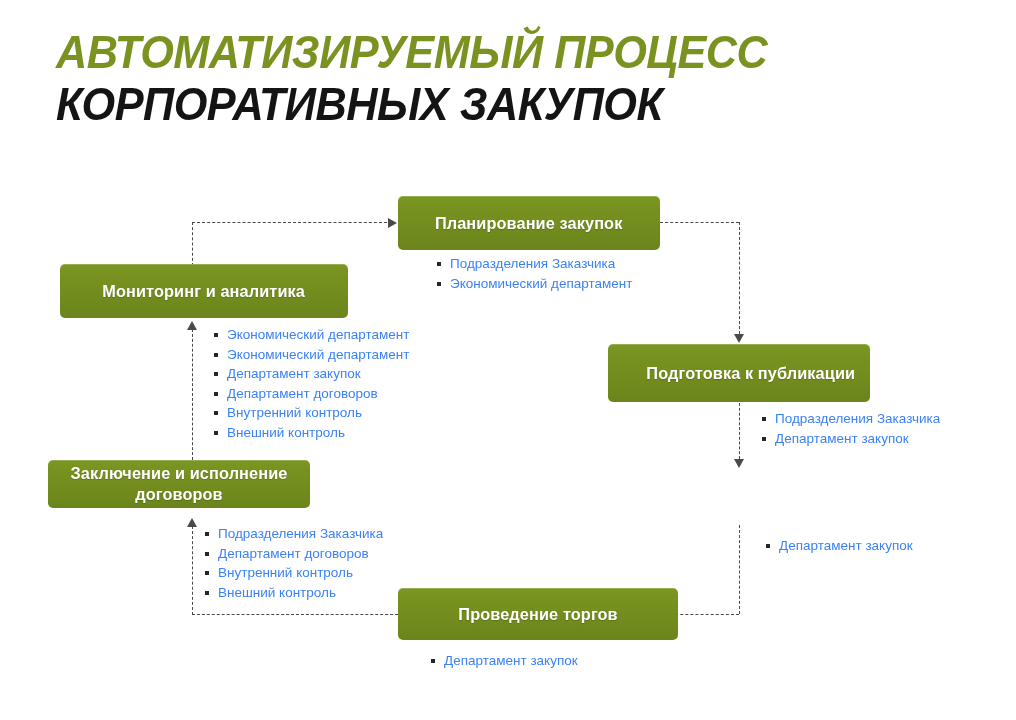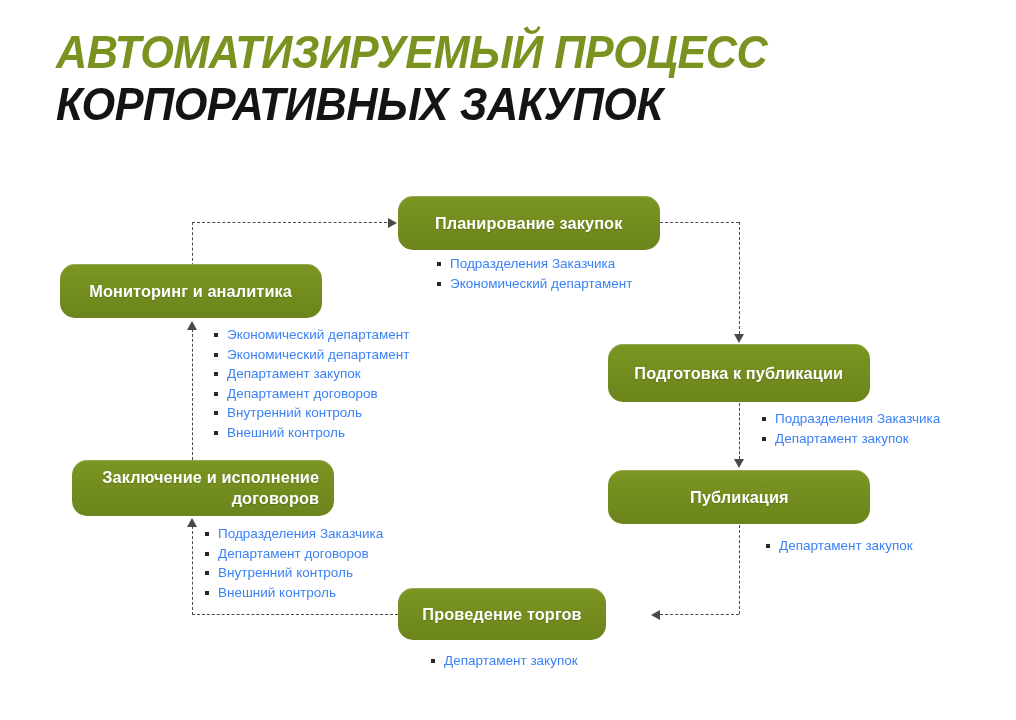--- a/index.html
+++ b/index.html
@@ -35,21 +35,21 @@
     transform: scaleX(0.94);
     transform-origin: left center;
     white-space: nowrap;
   }
   .title-line.green { color: #7a9320; }
   .title-line.dark  { color: #141414; }
 
   
   .node {
     position: absolute;
-    border-radius: 15px;
+    border-radius: 5px;
     background: linear-gradient(180deg, #7c9623 0%, #748e1f 42%, #6b851c 100%);
     box-shadow: inset 0 1px 0 rgba(255,255,255,0.22);
     color: #ffffff;
     display: flex;
     align-items: center;
     justify-content: center;
     text-align: center;
     box-sizing: border-box;
     padding: 4px 10px;
   }
@@ -57,25 +57,25 @@
     font-weight: bold;
     font-size: 17px;
     line-height: 21px;
     letter-spacing: 0.1px;
     text-shadow: 0 1px 1px rgba(0,0,0,0.18);
     transform: scaleX(0.96);
   }
 
   
   #node-planning    { left: 398px; top: 196px; width: 262px; height: 54px; }
-  #node-monitoring  { left: 60px;  top: 264px; width: 262px; height: 54px; }
-  #node-preparation { left: 608px; top: 344px; width: 262px; height: 58px; }
-  #node-contracts   { left: 72px;  top: 460px; width: 262px; height: 56px; text-align: right; }
+  #node-monitoring  { left: 60px;  top: 264px; width: 288px; height: 54px; }
+  #node-preparation { left: 608px; top: 344px; width: 262px; height: 58px; justify-content: flex-end; }
+  #node-contracts   { left: 48px;  top: 460px; width: 262px; height: 48px; }
   #node-publication { left: 608px; top: 470px; width: 262px; height: 54px; }
-  #node-bidding     { left: 398px; top: 588px; width: 208px; height: 52px; }
+  #node-bidding     { left: 398px; top: 588px; width: 280px; height: 52px; }
 
   
   .bullets {
     position: absolute;
     list-style: none;
     margin: 0;
     padding: 0;
     color: #3b82f6;
     font-size: 13.5px;
     line-height: 19.5px;
@@ -187,23 +187,20 @@
   </div>
 
   <div class="node" id="node-preparation">
     <span class="node-label">Подготовка к публикации</span>
   </div>
 
   <div class="node" id="node-contracts">
     <span class="node-label">Заключение и исполнение договоров</span>
   </div>
 
-  <div class="node" id="node-publication">
-    <span class="node-label">Публикация</span>
-  </div>
 
   <div class="node" id="node-bidding">
     <span class="node-label">Проведение торгов</span>
   </div>
 
   <ul class="bullets" id="bul-planning">
     <li>Подразделения Заказчика</li>
     <li>Экономический департамент</li>
   </ul>
 

